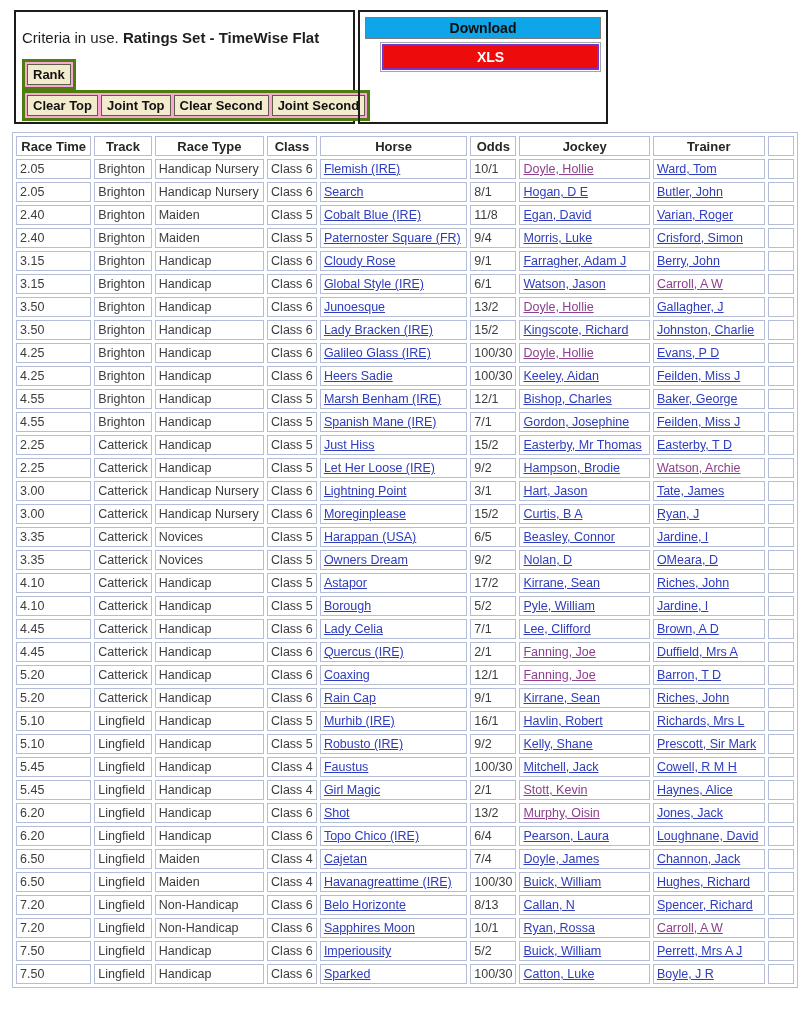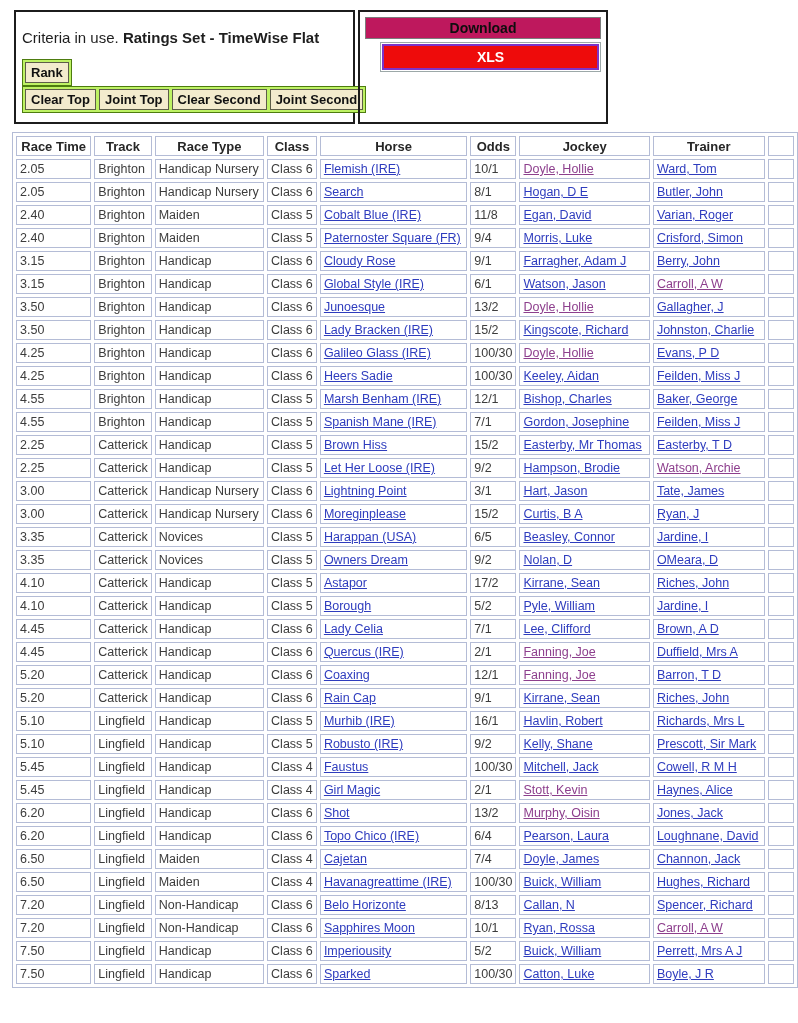--- a/index.html
+++ b/index.html
@@ -12,37 +12,37 @@
   .top-section { display:flex; align-items:stretch; gap:3px; margin:10px 0 0 14px; }
 
   .criteria-box {
     width:341px; height:114px; box-sizing:border-box;
     border:2px solid #1c1c1c; padding:5px 8px 4px 6px;
   }
   .criteria-text { font-size:15px; color:#1e1e1e; margin-top:12px; white-space:nowrap; }
   .criteria-text b { font-weight:700; }
 
   .btn-frame {
-    display:inline-flex; gap:3px; border:1px solid #4d7c0f;
-    padding:2px; background:#bef264;
+    display:inline-flex; gap:3px; border:3px solid #4d7c0f;
+    padding:2px; background:#f9a8d4;
   }
   .rank-frame { margin-top:13px; }
   .actions-frame { }
   .beige-btn {
     background:#f3ebcd; border:1px solid #5d5d49; color:#111;
     font-family:inherit; font-weight:700; font-size:13px;
     padding:2px 5px; line-height:15px; cursor:pointer; white-space:nowrap;
   }
 
   .download-box {
     width:250px; height:114px; box-sizing:border-box;
     border:2px solid #1c1c1c; padding:4px;
   }
   .dl-header {
-    background:#be185d; border:1px solid #7c7c7c;
+    background:#0ea5e9; border:1px solid #7c7c7c;
     font-weight:700; font-size:14px; color:#0e0e0e;
     text-align:center; padding:2px 0; margin:1px;
   }
   .dl-buttons { display:flex; gap:5px; margin:3px 1px 0 16px; }
   .dl-cell { flex:1; border:1px solid #9ca8a8; padding:1px; background:#fff; }
   .dl-btn {
     display:block; width:100%; box-sizing:border-box;
     border:2px solid #7d33c8; color:#fff; font-family:inherit;
     font-weight:700; font-size:14px; text-align:center;
     padding:3px 0; cursor:pointer;
@@ -259,21 +259,21 @@
           <td>7/1</td>
           <td><a class="lnk" href="#">Gordon, Josephine</a></td>
           <td><a class="lnk" href="#">Feilden, Miss J</a></td>
           <td></td>
         </tr>
         <tr>
           <td>2.25</td>
           <td>Catterick</td>
           <td>Handicap</td>
           <td>Class 5</td>
-          <td><a class="lnk" href="#">Brown Hiss</a></td>
+          <td><a class="lnk" href="#">Just Hiss</a></td>
           <td>15/2</td>
           <td><a class="lnk" href="#">Easterby, Mr Thomas</a></td>
           <td><a class="lnk" href="#">Easterby, T D</a></td>
           <td></td>
         </tr>
         <tr>
           <td>2.25</td>
           <td>Catterick</td>
           <td>Handicap</td>
           <td>Class 5</td>

